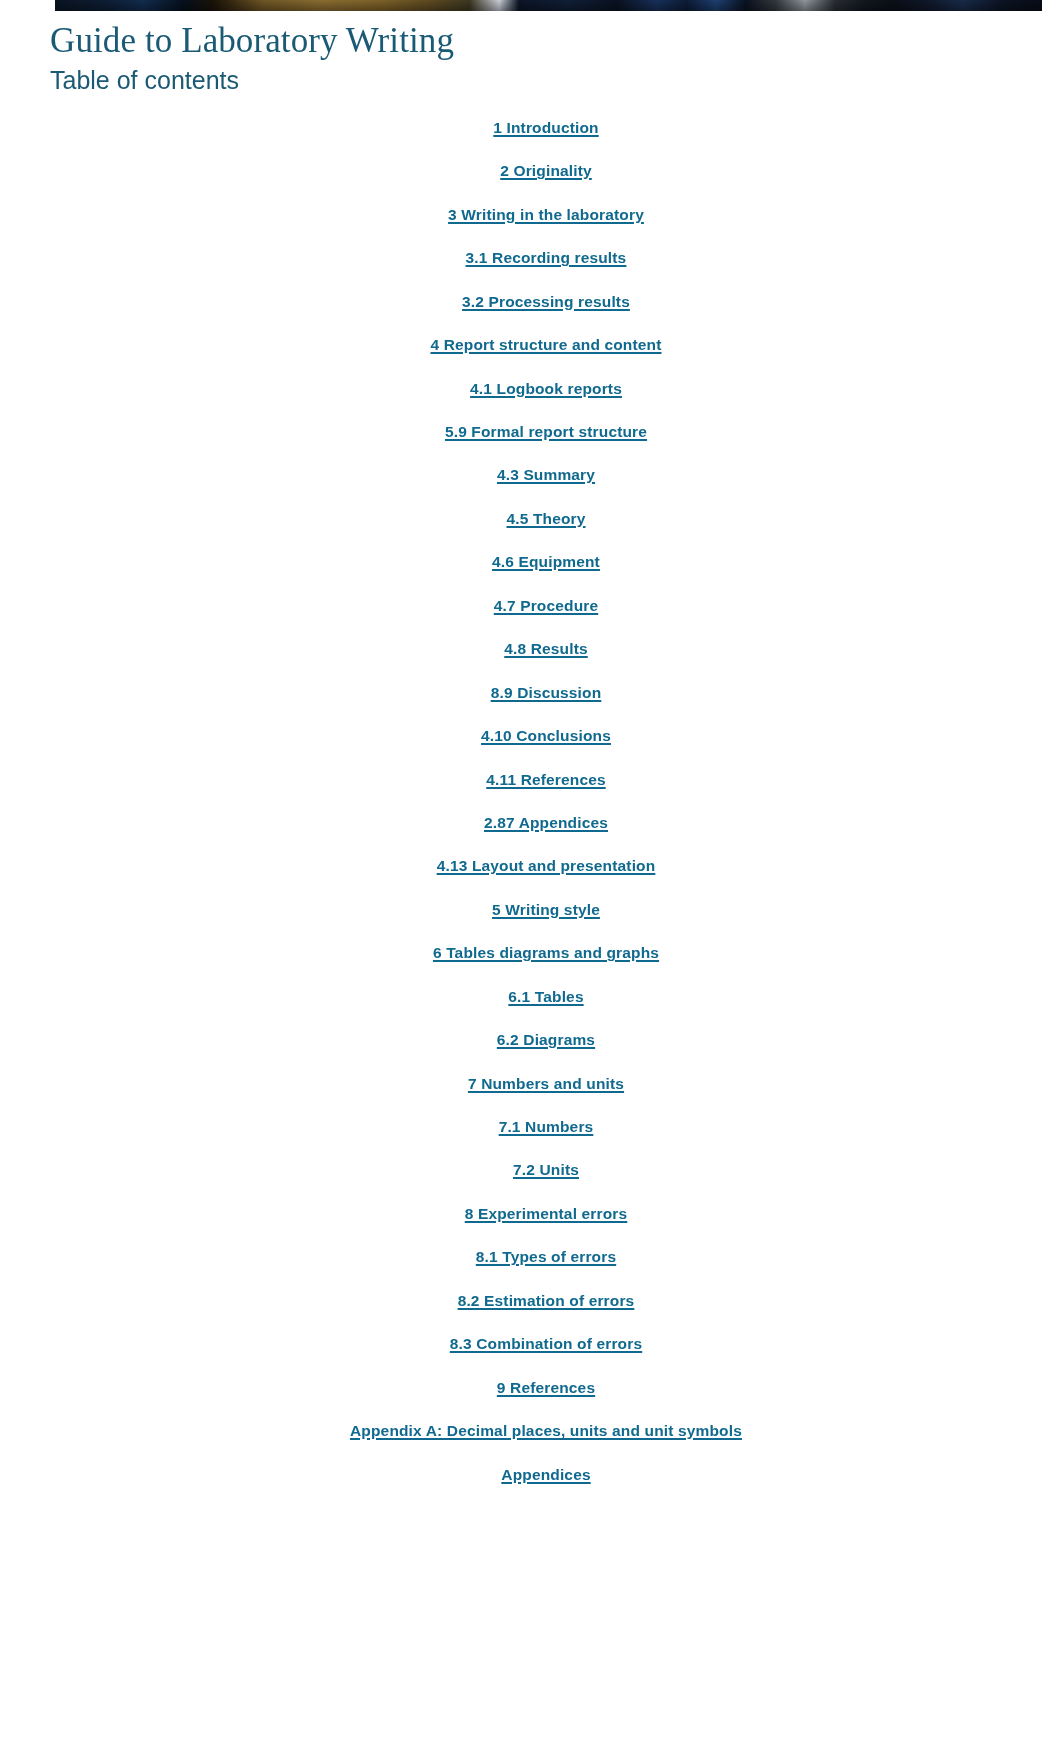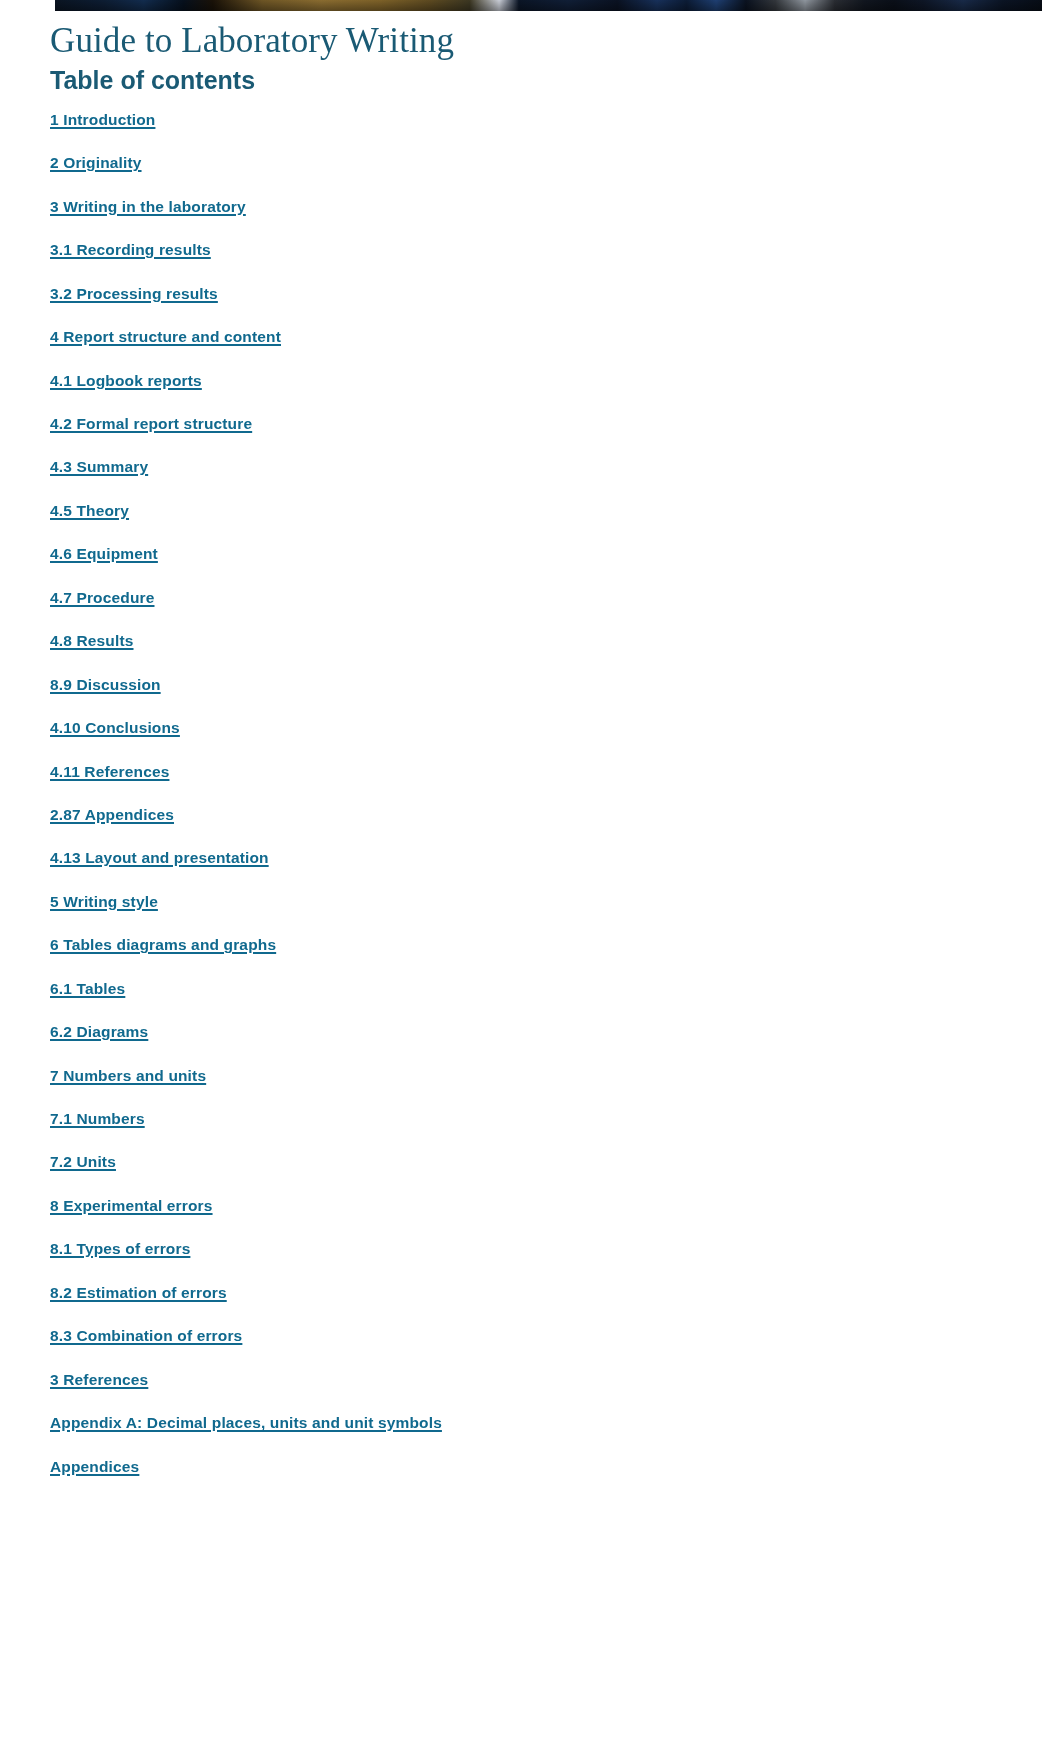--- a/index.html
+++ b/index.html
@@ -81,31 +81,32 @@
     color: #1a5a74;
     margin: 0;
     padding: 10px 0 0 50px;
     line-height: 1.17;
     letter-spacing: 0.1px;
   }
 
   #toc-heading {
     font-family: "Liberation Sans", sans-serif;
     font-size: 25px;
-    font-weight: 700;
+    font-weight: 400;
     color: #1a5a74;
     margin: 0;
     padding: 3px 0 0 50px;
     line-height: 1.2;
   }
 
   #toc-list {
     list-style: none;
-    margin: 0;
+    margin: 8px;
     padding: 15px 0 0 50px;
+    text-align: center;
   }
   #toc-list li {
     height: 43.45px;
     line-height: 20px;
     margin: 0;
     padding: 0;
   }
   #toc-list a {
     font-family: "Liberation Sans", sans-serif;
     font-size: 15.5px;
@@ -133,21 +134,21 @@
   <h2 id="toc-heading">Table of contents</h2>
 
   <ul id="toc-list">
       <li><a href="#">1 Introduction</a></li>
       <li><a href="#">2 Originality</a></li>
       <li><a href="#">3 Writing in the laboratory</a></li>
       <li><a href="#">3.1 Recording results</a></li>
       <li><a href="#">3.2 Processing results</a></li>
       <li><a href="#">4 Report structure and content</a></li>
       <li><a href="#">4.1 Logbook reports</a></li>
-      <li><a href="#">4.2 Formal report structure</a></li>
+      <li><a href="#">5.9 Formal report structure</a></li>
       <li><a href="#">4.3 Summary</a></li>
       <li><a href="#">4.5 Theory</a></li>
       <li><a href="#">4.6 Equipment</a></li>
       <li><a href="#">4.7 Procedure</a></li>
       <li><a href="#">4.8 Results</a></li>
       <li><a href="#">8.9 Discussion</a></li>
       <li><a href="#">4.10 Conclusions</a></li>
       <li><a href="#">4.11 References</a></li>
       <li><a href="#">2.87 Appendices</a></li>
       <li><a href="#">4.13 Layout and presentation</a></li>
@@ -155,18 +156,18 @@
       <li><a href="#">6 Tables diagrams and graphs</a></li>
       <li><a href="#">6.1 Tables</a></li>
       <li><a href="#">6.2 Diagrams</a></li>
       <li><a href="#">7 Numbers and units</a></li>
       <li><a href="#">7.1 Numbers</a></li>
       <li><a href="#">7.2 Units</a></li>
       <li><a href="#">8 Experimental errors</a></li>
       <li><a href="#">8.1 Types of errors</a></li>
       <li><a href="#">8.2 Estimation of errors</a></li>
       <li><a href="#">8.3 Combination of errors</a></li>
-      <li><a href="#">3 References</a></li>
+      <li><a href="#">9 References</a></li>
       <li><a href="#">Appendix A: Decimal places, units and unit symbols</a></li>
       <li><a href="#">Appendices</a></li>
     </ul>
 
 </div>
 
 </body></html>

